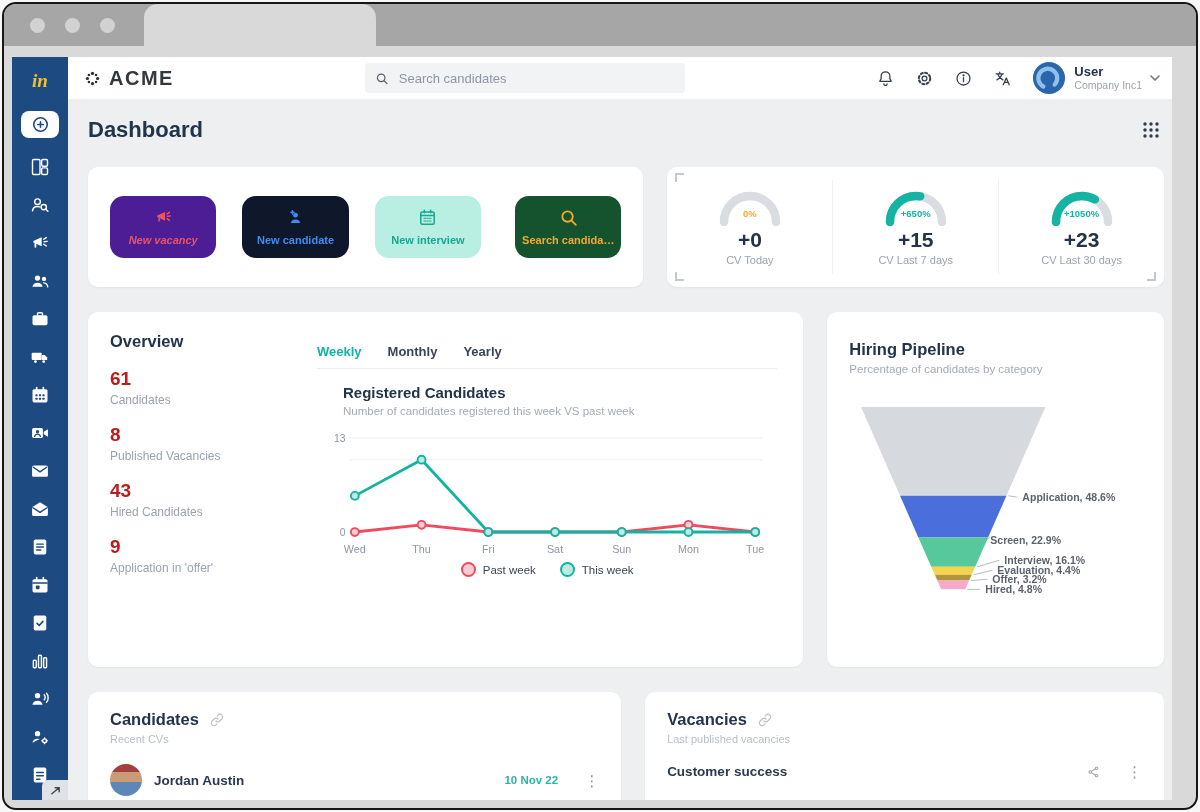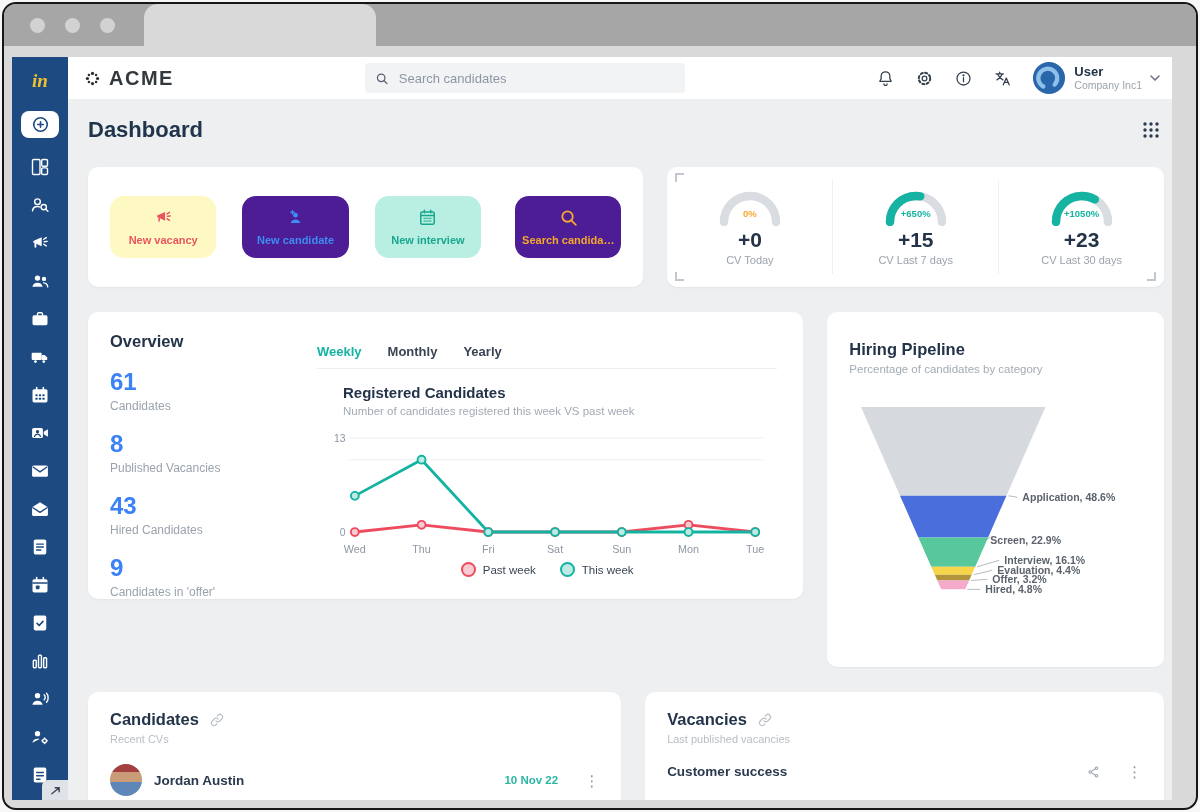--- a/index.html
+++ b/index.html
@@ -67,25 +67,25 @@
   .gauge{position:relative;width:64px;height:37px;}
   .gauge .pct{position:absolute;left:0;right:0;top:20px;text-align:center;font-size:9.5px;font-weight:800;}
   .gval{font-size:21px;font-weight:800;color:#233449;margin-top:2px;}
   .glabel{font-size:11px;color:#9aa3ad;margin-top:1px;}
   .cm{position:absolute;width:7px;height:7px;border-color:#c3c8ce;border-style:solid;border-width:0;}
   .cm.tl{top:6px;left:8px;border-top-width:2px;border-left-width:2px;}
   .cm.bl{bottom:6px;left:8px;border-bottom-width:2px;border-left-width:2px;}
   .cm.br{bottom:6px;right:8px;border-bottom-width:2px;border-right-width:2px;}
 
   
-  .overview-card{flex:68;height:287px;display:flex;box-sizing:border-box;}
+  .overview-card{flex:68;height:355px;display:flex;box-sizing:border-box;}
   .ov-left{width:192px;padding:20px 0 0 22px;box-sizing:border-box;flex-shrink:0;}
   .ov-title{font-size:16.5px;font-weight:800;color:#23344a;}
   .stat{margin-top:17px;}
-  .stat .v{font-size:24px;font-weight:800;color:#3b82f6;}
+  .stat .v{font-size:19px;font-weight:800;color:#b91c1c;}
   .stat .l{font-size:12px;color:#9aa3ad;margin-top:3px;}
   .ov-right{flex:1;padding:32px 26px 0 0;min-width:0;margin-left:37px;}
   .tabs{display:flex;gap:26px;border-bottom:1.5px solid #eceef0;padding-bottom:9px;}
   .tab{font-size:13px;font-weight:700;color:#3a4554;cursor:pointer;}
   .tab.active{color:#13b3a2;}
   .chart-head{margin:15px 0 0 26px;}
   .chart-title{font-size:15px;font-weight:800;color:#23344a;}
   .chart-sub{font-size:11.5px;color:#a3abb4;margin-top:4px;}
   #lineChart{width:98%;height:auto;margin:6px 0 0 4px;}
   .legend{display:flex;justify-content:center;gap:24px;margin-top:0;}
@@ -349,46 +349,46 @@
               <circle cx="9" cy="9" r="1.7"></circle>
               <circle cx="15" cy="9" r="1.7"></circle>
               <circle cx="3" cy="15" r="1.7"></circle>
               <circle cx="9" cy="15" r="1.7"></circle>
               <circle cx="15" cy="15" r="1.7"></circle>
             </svg>
         </div>
 
         <div class="row">
           <div class="card quick-card">
-            <div class="qbtn" style="background:#fef9c3;color:#ea5461;">
+            <div class="qbtn" style="background:#4c1d95;color:#ea5461;font-style:italic;">
               <svg viewBox="0 0 24 24" stroke="#ea5461">
                   <path d="M4 9.5L14 5v11L4 11.5z" fill="#ea5461" stroke="none"></path>
                   <path d="M6.5 12.5v4"></path>
                   <path d="M16.5 7.5l3-2M17 10.5l3.5-.5M16.5 13.5l3 2"></path>
                 </svg>
               <span>New vacancy</span>
             </div>
-            <div class="qbtn" style="background:#4c1d95;color:#3f8cf3;">
+            <div class="qbtn" style="background:#0f172a;color:#3f8cf3;">
               <svg viewBox="0 0 24 24" stroke="#3f8cf3">
                   <circle cx="12" cy="9" r="3" fill="#3f8cf3" stroke="none"></circle>
                   <path d="M6 19c.5-3 2.8-4.6 6-4.6s5.5 1.6 6 4.6" fill="#3f8cf3" stroke="none"></path>
                   <path d="M6.2 5.5h4M8.2 3.5v4"></path>
                 </svg>
               <span>New candidate</span>
             </div>
             <div class="qbtn" style="background:#b9efe2;color:#17a78f;">
               <svg viewBox="0 0 24 24" stroke="#17a78f">
                   <rect x="3.5" y="5" width="17" height="15.5" rx="2"></rect>
                   <path d="M8 3v3M16 3v3"></path>
                   <path d="M3.5 9.5h17"></path>
                   <path d="M7.5 13h2M11 13h2M14.5 13h2M7.5 16.5h2M11 16.5h2M14.5 16.5h2" stroke-width="1.4"></path>
                 </svg>
               <span>New interview</span>
             </div>
-            <div class="qbtn" style="background:#4c1d95;color:#f6a82c;margin-left:8px;">
+            <div class="qbtn" style="background:#14532d;color:#f6a82c;margin-left:8px;">
               <svg viewBox="0 0 20 20" stroke="#f6a82c">
                   <circle cx="9" cy="9" r="5.5"></circle>
                   <path d="M13.2 13.2L17.7 17.7"></path>
                 </svg>
               <span>Search candida…</span>
             </div>
           </div>
 
           <div class="card gauge-card">
             <div class="cm tl"></div>
@@ -441,21 +441,21 @@
               <div class="stat">
                 <div class="v">8</div>
                 <div class="l">Published Vacancies</div>
               </div>
               <div class="stat">
                 <div class="v">43</div>
                 <div class="l">Hired Candidates</div>
               </div>
               <div class="stat">
                 <div class="v">9</div>
-                <div class="l">Candidates in 'offer'</div>
+                <div class="l">Application in 'offer'</div>
               </div>
             </div>
             <div class="ov-right">
               <div class="tabs">
                 <div class="tab active">Weekly</div>
                 <div class="tab">Monthly</div>
                 <div class="tab">Yearly</div>
               </div>
               <div class="chart-head">
                 <div class="chart-title">Registered Candidates</div>

